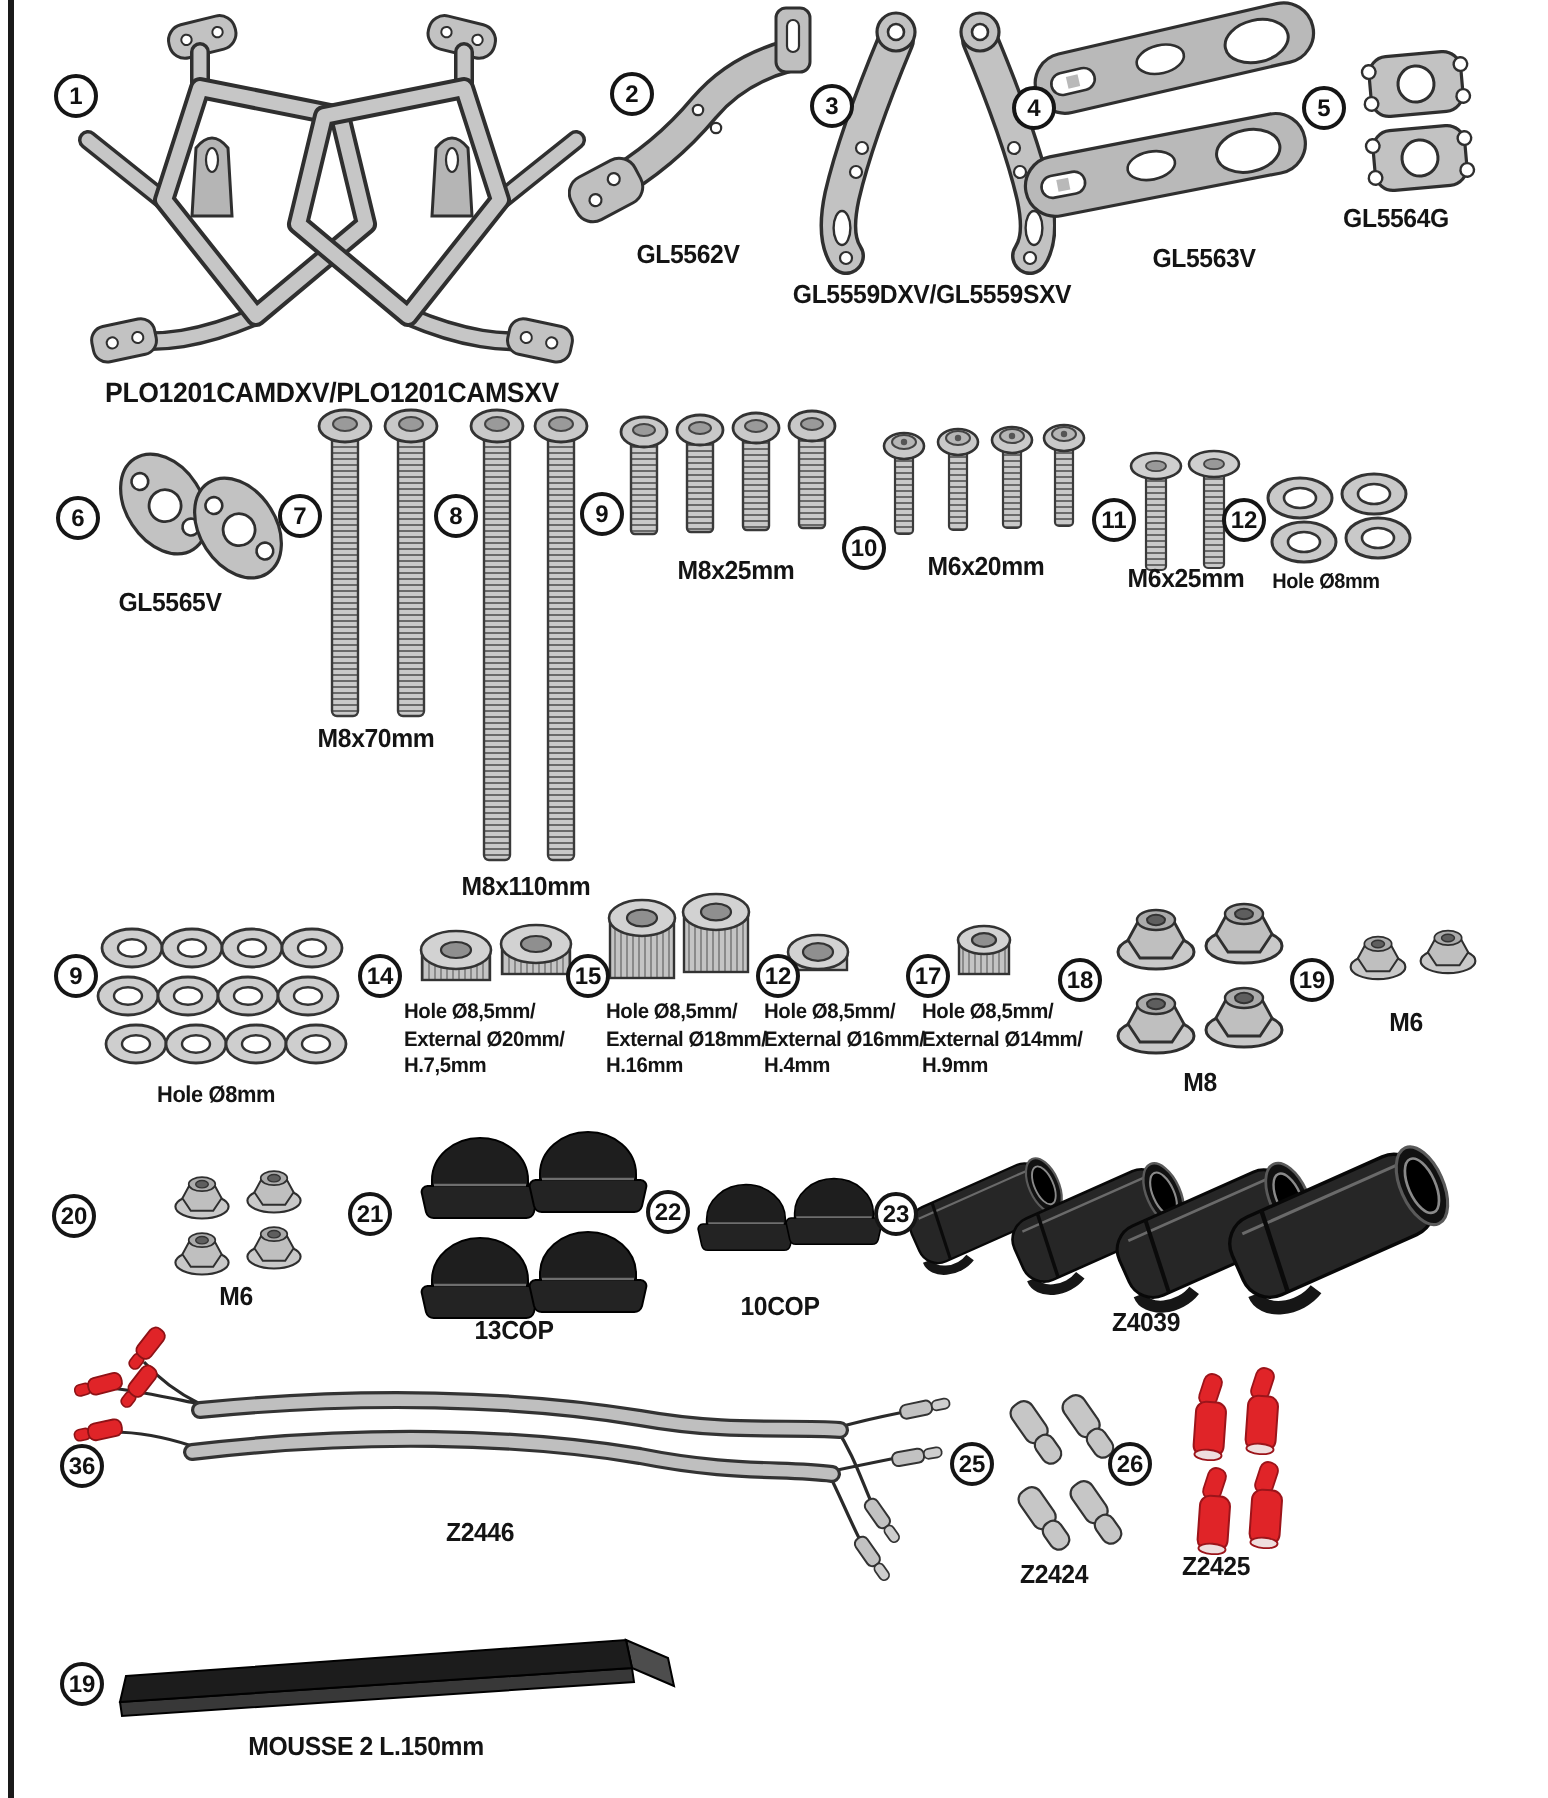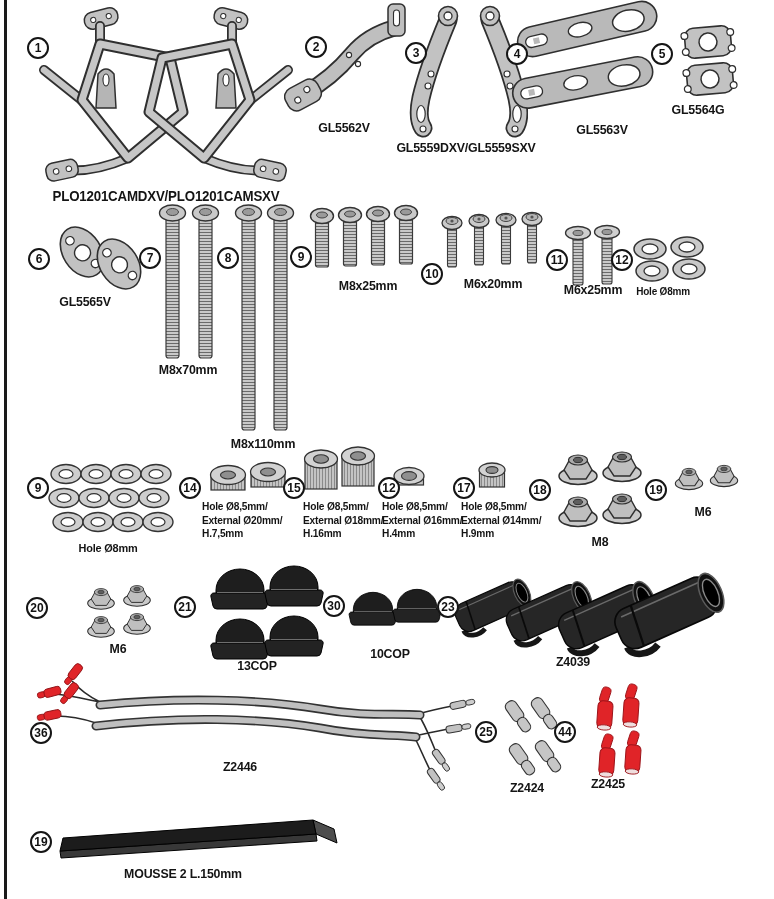--- a/index.html
+++ b/index.html
@@ -436,33 +436,33 @@
   <div class="badge" style="left:656px;top:490px">
       <span>19</span>
     </div>
   <div class="badge" style="left:37px;top:608px">
       <span>20</span>
     </div>
   <div class="badge" style="left:185px;top:607px">
       <span>21</span>
     </div>
   <div class="badge" style="left:334px;top:606px">
-      <span>30</span>
+      <span>22</span>
     </div>
   <div class="badge" style="left:448px;top:607px">
       <span>23</span>
     </div>
   <div class="badge" style="left:41px;top:733px">
       <span>36</span>
     </div>
   <div class="badge" style="left:486px;top:732px">
       <span>25</span>
     </div>
   <div class="badge" style="left:565px;top:732px">
-      <span>44</span>
+      <span>26</span>
     </div>
   <div class="badge" style="left:41px;top:842px">
       <span>19</span>
     </div>
 
   <div class="lbl big" style="left:166px;top:196px">PLO1201CAMDXV/PLO1201CAMSXV</div>
   <div class="lbl" style="left:344px;top:127px">GL5562V</div>
   <div class="lbl" style="left:466px;top:147px">GL5559DXV/GL5559SXV</div>
   <div class="lbl" style="left:602px;top:129px">GL5563V</div>
   <div class="lbl" style="left:698px;top:109px">GL5564G</div>

